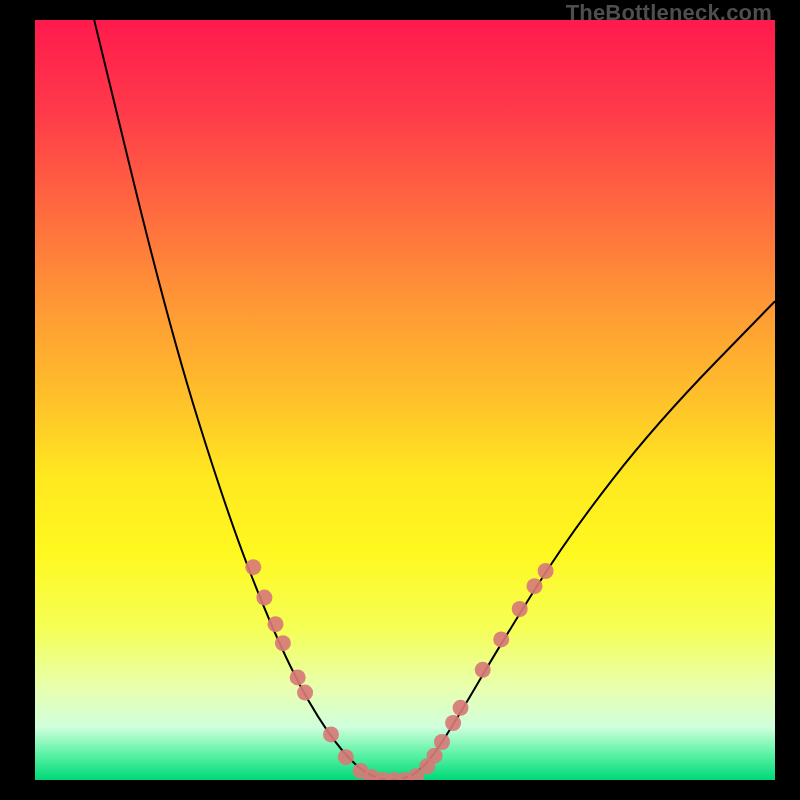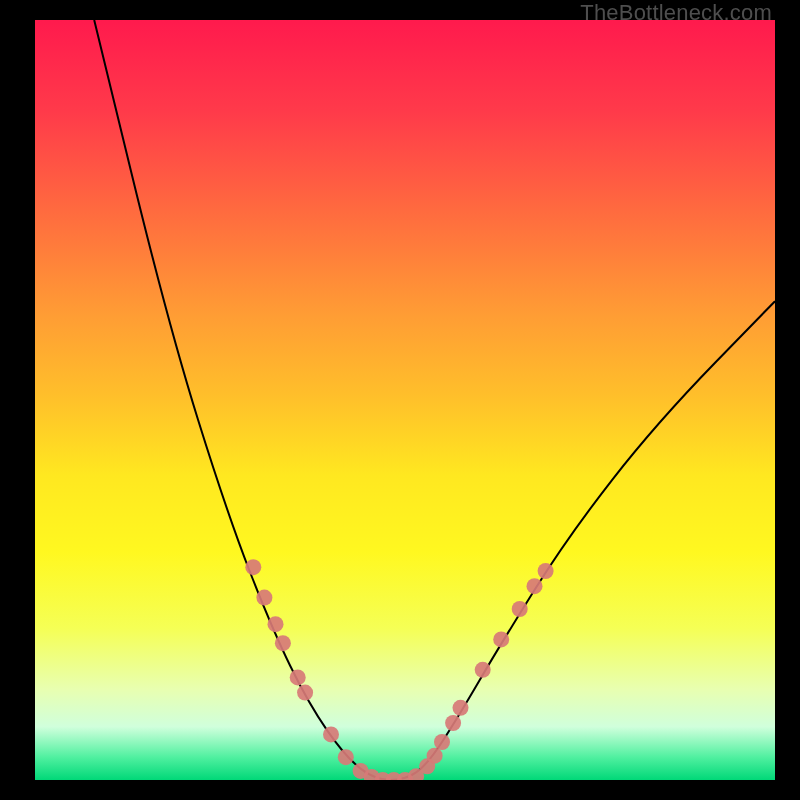--- a/index.html
+++ b/index.html
@@ -35,21 +35,21 @@
       #50f0a0 97%,
       #00d878 100%
     );
   }
   .watermark {
     position: absolute;
     top: 0px;
     right: 28px;
     font-family: Arial, Helvetica, sans-serif;
     font-size: 22px;
-    font-weight: 400;
+    font-weight: 700;
     color: #4e4e4e;
     letter-spacing: 0.2px;
   }
   svg.curve {
     position: absolute;
     inset: 0;
     width: 100%;
     height: 100%;
   }
 </style>

